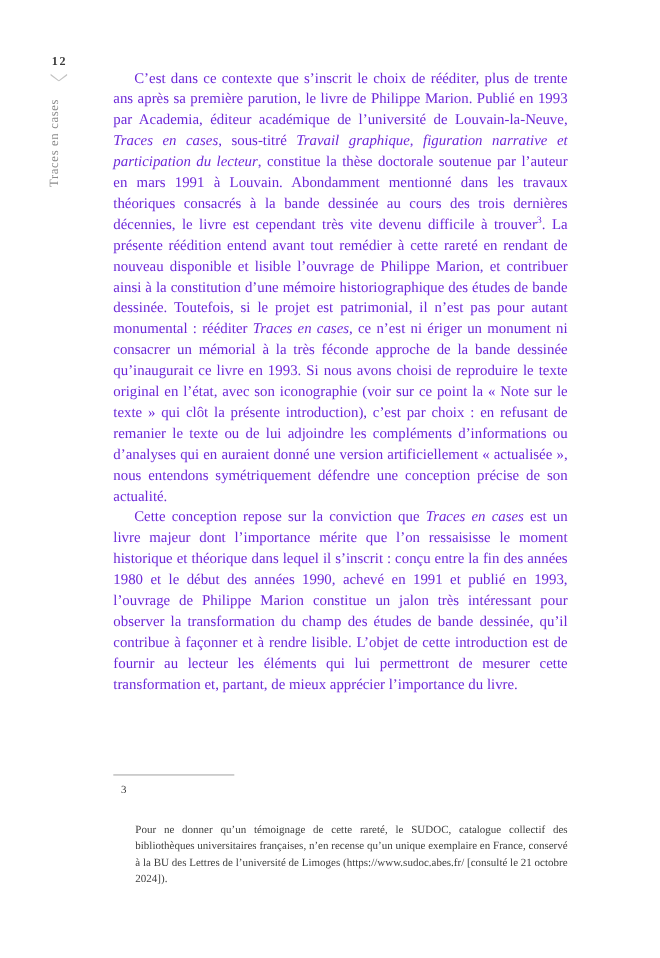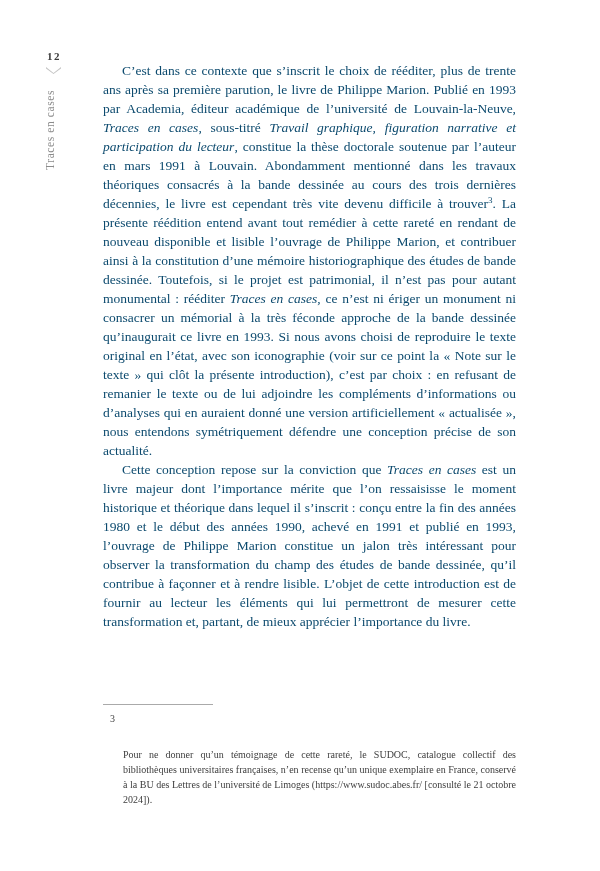--- a/index.html
+++ b/index.html
@@ -42,21 +42,21 @@
   }
   
   .text-block {
     position: absolute;
     left: 103px;
     top: 61px;
     width: 413px;
     font-size: 13.5px;
     line-height: 19px;
     text-align: justify;
-    color: #0c4a6e;
+    color: #6d28d9;
   }
   .text-block p { margin: 0; text-indent: 19px; }
   .text-block i { font-style: italic; }
   .text-block sup { font-size: 9px; line-height: 0; vertical-align: super; }
   
   .footnote-area {
     position: absolute;
     left: 103px;
     top: 704px;
     width: 413px;

